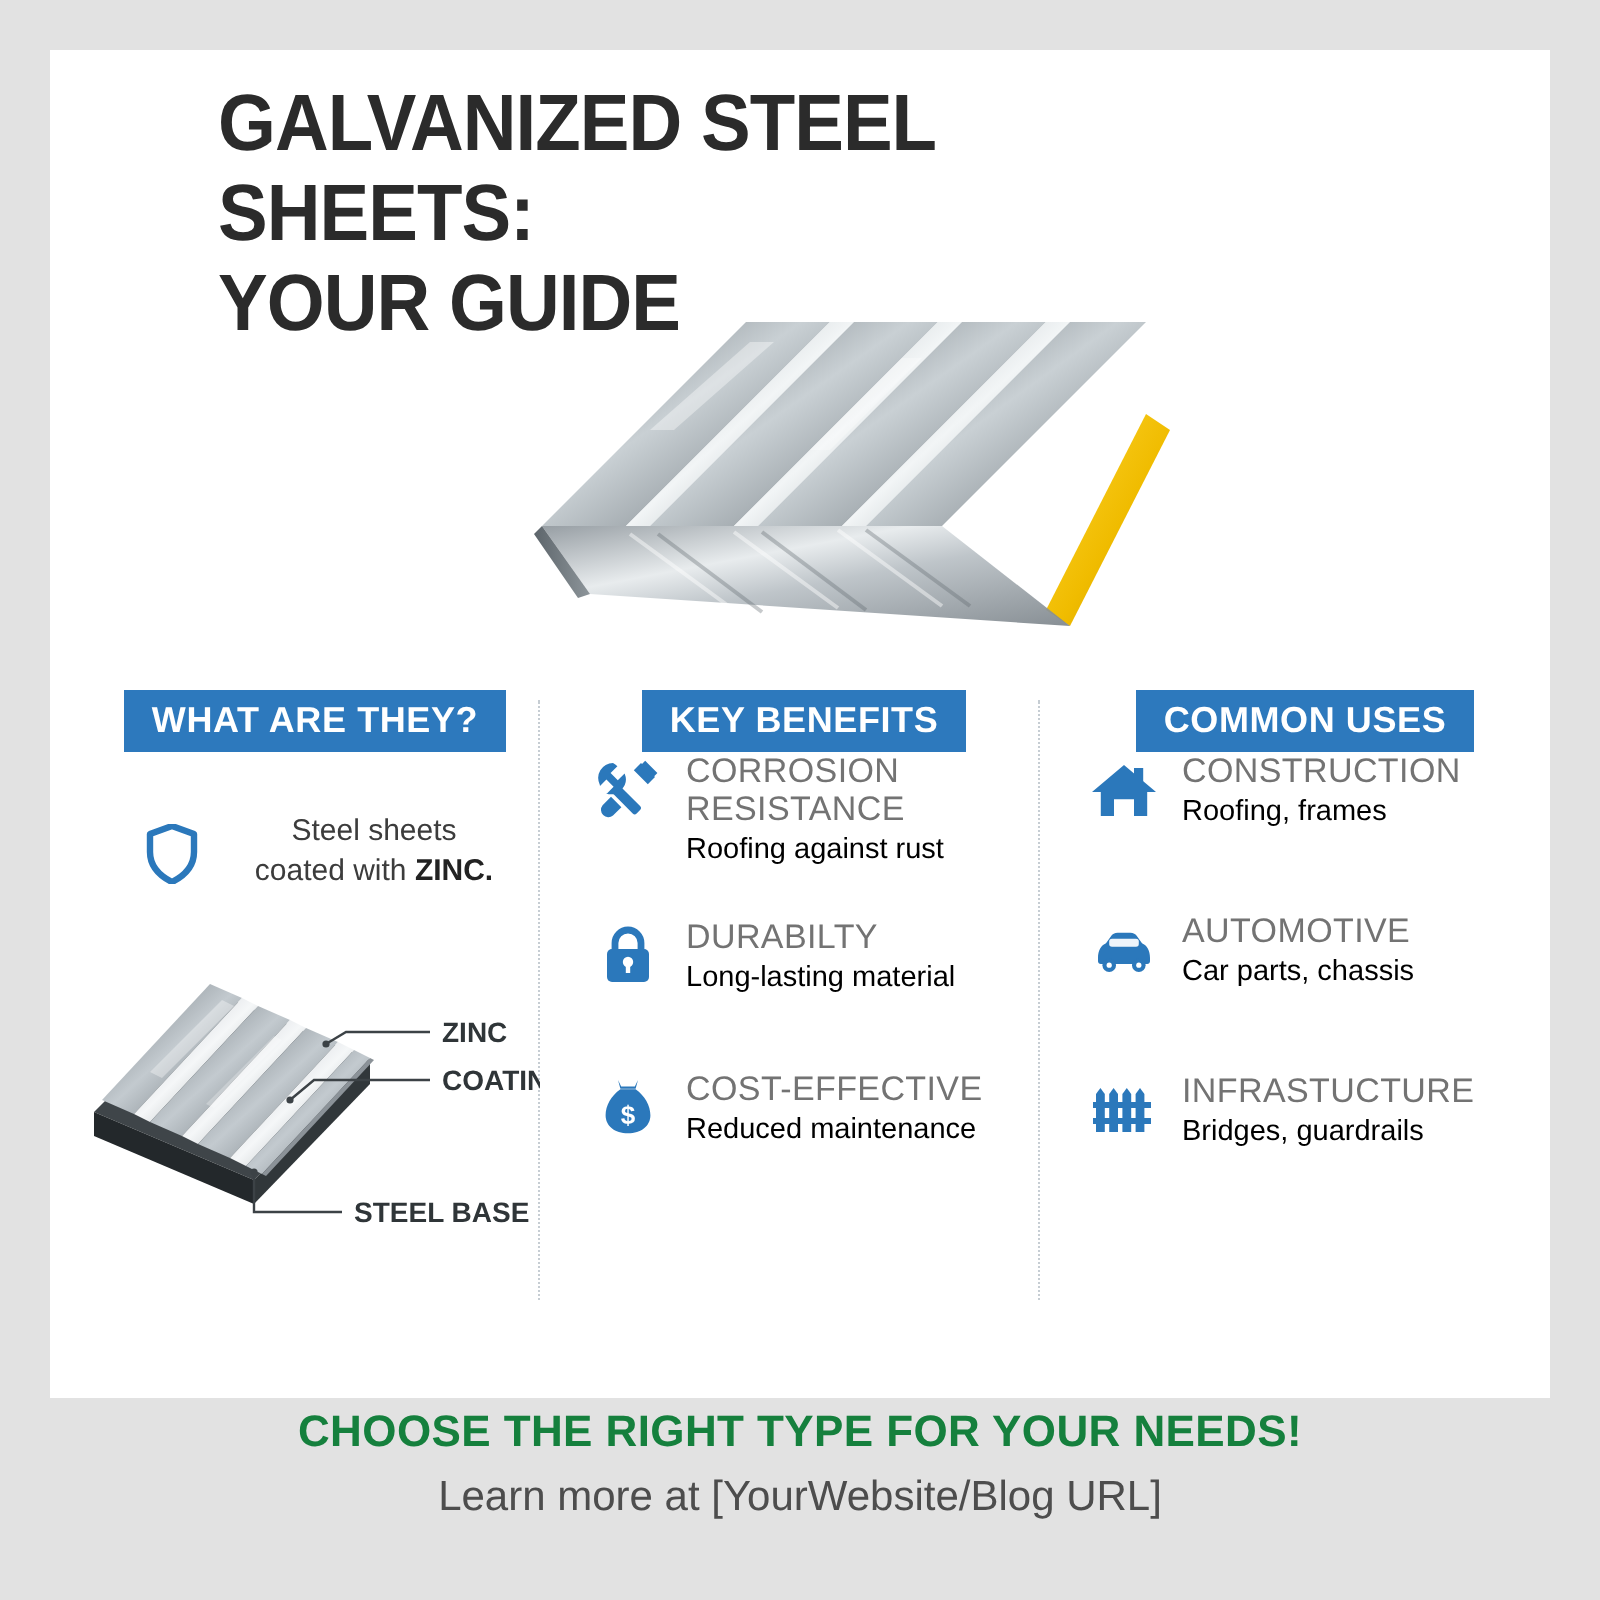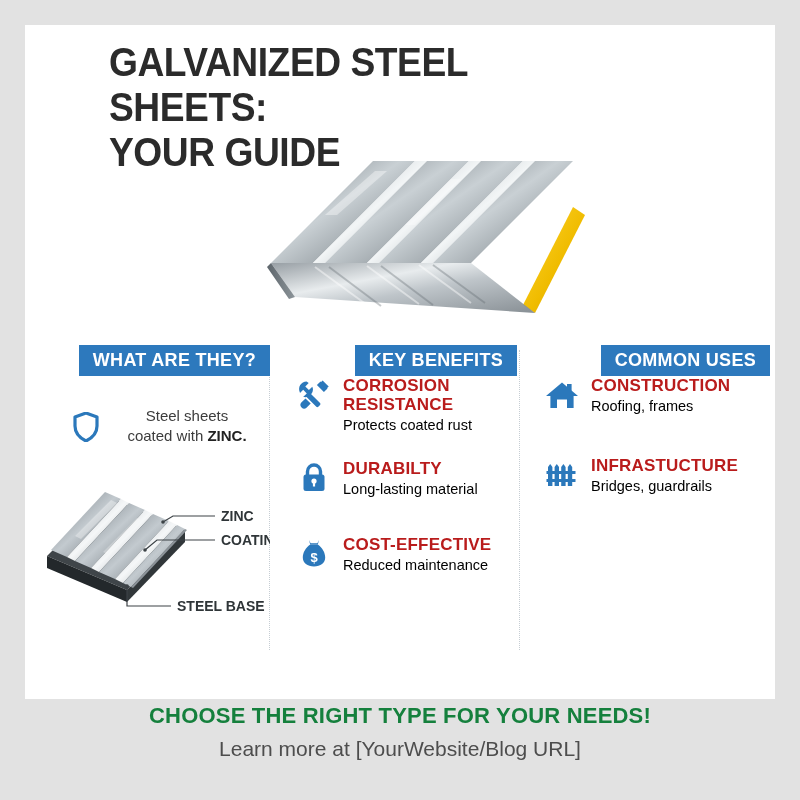--- a/index.html
+++ b/index.html
@@ -45,42 +45,42 @@
     color:#ffffff;
     font-family:"Liberation Sans Narrow","Liberation Sans",sans-serif;
     font-weight:bold;
     font-size:18px;
     letter-spacing:0.3px;
     padding:6px 14px 7px 14px;
     text-transform:uppercase;
     white-space:nowrap;
     line-height:1;
   }
-  .badge-wrap{text-align:right;}
+  .badge-wrap{text-align:center;}
   
   #blurb{
     position:relative;margin-top:30px;height:60px;
   }
   #blurb .shield{position:absolute;left:28px;top:6px;}
   #blurb .txt{
     position:absolute;left:62px;top:0;width:160px;
     text-align:center;
     font-size:15px;line-height:20px;color:#3c3c3c;
   }
   #blurb .txt b{font-weight:bold;color:#222;}
   
   #diagram{position:relative;margin-top:12px;height:165px;}
   
   .frow{position:relative;min-height:52px;margin-bottom:24px;}
   .frow .ico{position:absolute;left:10px;top:2px;width:34px;height:34px;}
   .frow .ftxt{margin-left:56px;}
   .frow .fh{
     font-family:"Liberation Sans Narrow","Liberation Sans",sans-serif;
-    font-weight:bold;font-size:17px;line-height:19px;
-    color:#b91c1c;text-transform:uppercase;letter-spacing:0.2px;
+    font-weight:normal;font-size:17px;line-height:19px;
+    color:#737373;text-transform:uppercase;letter-spacing:0.2px;
   }
   .frow .fs{
     font-size:14.5px;line-height:19px;color:#000000;margin-top:2px;
   }
   #col2 .frow:first-of-type{margin-top:34px;}
   #col3 .frow:first-of-type{margin-top:34px;}
   #col3 .frow{margin-bottom:28px;}
   
   #footer{position:absolute;left:0;top:678px;width:750px;text-align:center;}
   #cta{
@@ -249,21 +249,21 @@
                      a7.5 7.5 0 0 0 9.3 -10 l-3.4 3.4 -3.6 -3.6 3.4 -3.4 a7.6 7.6 0 0 0 -2.2 -1.6z" transform="translate(-1,0)"></path>
             <rect x="12" y="14" width="17" height="5.2" rx="1.4" transform="rotate(45 12 14)"></rect>
             <path d="M23.5 3.5 l7 7 -3.6 3.6 -7 -7 z" transform="rotate(0)"></path>
             <path d="M25.6 2.4 l6.1 6.1 -2.6 2.6 -6.1 -6.1 z"></path>
             <path d="M8.5 20.4 l5.2 5.2 -4.2 4.2 a3.7 3.7 0 0 1 -5.2 -5.2 z"></path>
           </g>
         </svg>
       </span>
       <div class="ftxt">
         <div class="fh">CORROSION RESISTANCE</div>
-        <div class="fs">Protects coated rust</div>
+        <div class="fs">Roofing against rust</div>
       </div>
     </div>
 
     <div class="frow">
       <span class="ico">
         <svg width="34" height="34" viewBox="0 0 34 34">
           <path d="M10.5 14 v-3.5 a6.5 6.5 0 0 1 13 0 V14" fill="none" stroke="#2b78bb" stroke-width="3.4"></path>
           <rect x="6.5" y="13.5" width="21" height="16.5" rx="2.5" fill="#2b78bb"></rect>
           <circle cx="17" cy="20" r="2.6" fill="#ffffff"></circle>
           <rect x="15.9" y="20.5" width="2.2" height="5" fill="#ffffff"></rect>
@@ -304,20 +304,40 @@
             <path d="M17 4.5 L33 18 h-4.4 v12 H22 v-8.4 h-10 V30 H5.4 V18 H1 z"></path>
           </g>
         </svg>
       </span>
       <div class="ftxt">
         <div class="fh">CONSTRUCTION</div>
         <div class="fs">Roofing, frames</div>
       </div>
     </div>
 
+    <div class="frow">
+      <span class="ico">
+        <svg width="34" height="34" viewBox="0 0 34 34">
+          <g fill="#2b78bb">
+            <path d="M4 21 c0 -4 1.6 -6.4 4 -7.4 l2.4 -3.4 c0.8 -1.2 2 -1.8 3.4 -1.8 h6.4
+                     c1.4 0 2.6 0.6 3.4 1.8 L26 13.6 c2.4 1 4 3.4 4 7.4 v1.6 c0 0.8 -0.6 1.4 -1.4 1.4
+                     H5.4 C4.6 24 4 23.4 4 22.6 z"></path>
+            <rect x="9.6" y="11.4" width="14.8" height="4" rx="1.4" fill="#ffffff" opacity="0.92"></rect>
+            <circle cx="9.6" cy="24.6" r="3.4"></circle>
+            <circle cx="24.4" cy="24.6" r="3.4"></circle>
+            <circle cx="9.6" cy="24.6" r="1.3" fill="#ffffff"></circle>
+            <circle cx="24.4" cy="24.6" r="1.3" fill="#ffffff"></circle>
+          </g>
+        </svg>
+      </span>
+      <div class="ftxt">
+        <div class="fh">AUTOMOTIVE</div>
+        <div class="fs">Car parts, chassis</div>
+      </div>
+    </div>
 
     <div class="frow">
       <span class="ico">
         <svg width="34" height="34" viewBox="0 0 34 34">
           <g fill="#2b78bb">
             <path d="M3 9 l2.2 -3 L7.4 9 v19 H3 z"></path>
             <path d="M9.6 9 l2.2 -3 L14 9 v19 H9.6 z"></path>
             <path d="M16.2 9 l2.2 -3 L20.6 9 v19 h-4.4 z"></path>
             <path d="M22.8 9 l2.2 -3 L27.2 9 v19 h-4.4 z"></path>
             <rect x="1.5" y="13" width="29" height="3"></rect>

